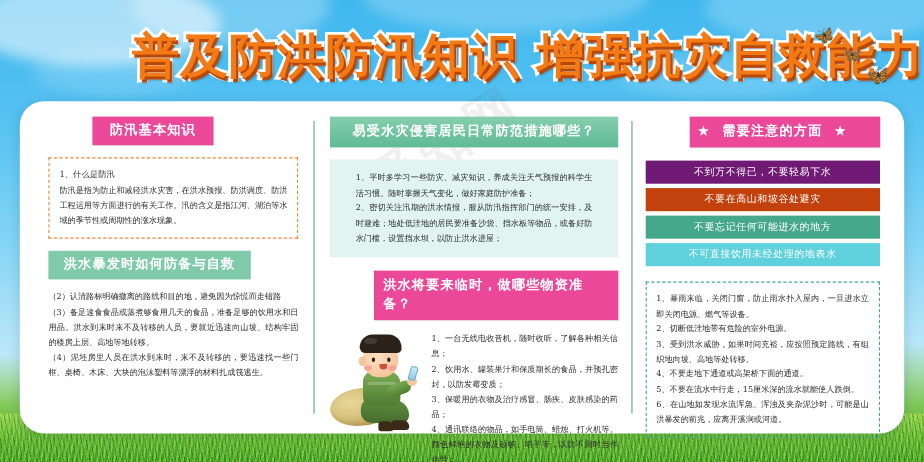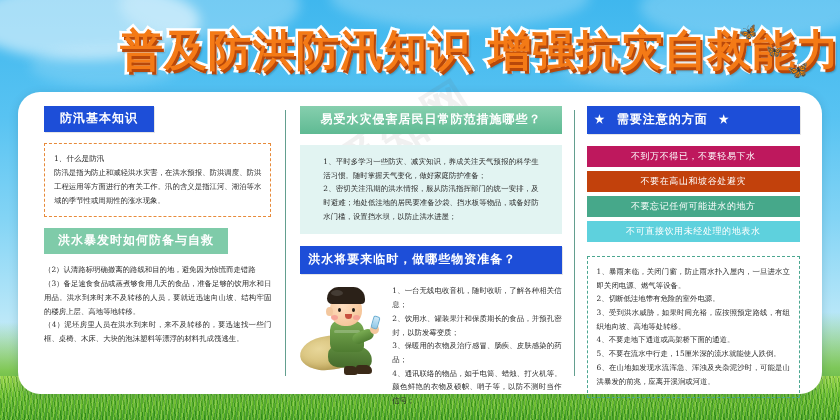--- a/index.html
+++ b/index.html
@@ -69,24 +69,25 @@
   .cols { position:absolute; left:18px; top:92px; width:804px; height:302px; display:flex; z-index:6; }
   .col { position:relative; height:100%; }
   .col-left  { width:268px; padding:14px 14px 0 26px; }
   .col-mid   { width:288px; padding:14px 12px 0 14px; }
   .col-right { width:248px; padding:14px 22px 0 12px; }
 
   .divider { width:1px; margin-top:18px; height:266px; background:#2f7f6a; opacity:.75; align-self:flex-start; }
 
   
   .hdr-orange {
-    display:inline-block; background:#1d4ed8; color:#ffffff;
+    display:inline-block; background:#ec4899; color:#ffffff;
     font-family:"DejaVu Serif","Liberation Serif",serif; font-weight:bold;
     padding:4px 16px 5px; font-size:12px; letter-spacing:1px;
     box-shadow:1px 1px 0 rgba(0,0,0,.10);
+    margin-left:40px;
   }
   .hdr-orange.wide { display:block; text-align:left; padding:5px 8px 6px; }
   .hdr-green {
     display:inline-block; background:#7fcba9; color:#ffffff;
     font-family:"DejaVu Serif","Liberation Serif",serif; font-weight:bold;
     padding:4px 14px 5px; font-size:12px; letter-spacing:1px;text-align:center;
   }
   .hdr-green.wide { display:block; text-align:center; padding:5px 8px 6px;
     background:linear-gradient(180deg,#86cfae 0%,#5fba93 100%); }
   .star { color:#ffffff; font-size:11px; }
@@ -240,21 +241,21 @@
   <div class="divider"></div>
 
   <div class="col col-right">
     <div class="hdr-orange wide">
       <span class="star">★</span>
       <span style="margin:0 6px">需要注意的方面</span>
       <span class="star">★</span>
     </div>
 
     <div class="bars">
-      <div class="bar" style="background:#be185d">
+      <div class="bar" style="background:#701a75">
         <span>不到万不得已，不要轻易下水</span>
       </div>
       <div class="bar" style="background:#c2410c">
         <span>不要在高山和坡谷处避灾</span>
       </div>
       <div class="bar" style="background:#46a88a">
         <span>不要忘记任何可能进水的地方</span>
       </div>
       <div class="bar" style="background:#5ed1dd">
         <span>不可直接饮用未经处理的地表水</span>

